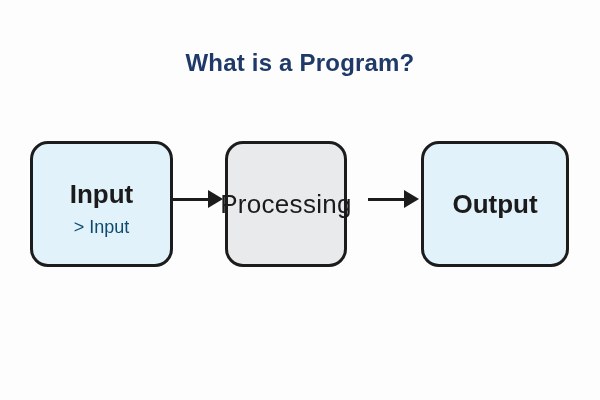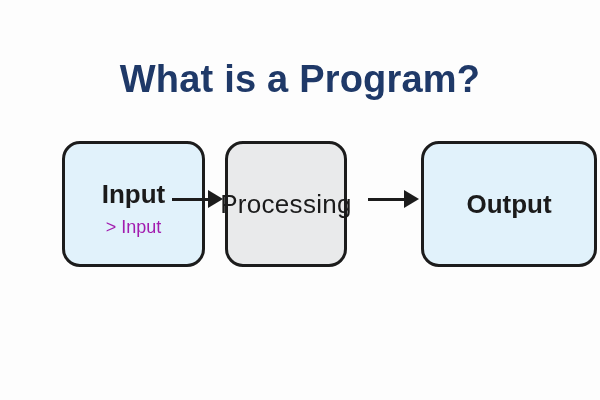--- a/index.html
+++ b/index.html
@@ -12,57 +12,57 @@
   .stage {
     position: relative;
     width: 600px; height: 400px;
     background: #fdfdfd;
   }
   .title {
     position: absolute;
     top: 33px; left: 0;
     width: 600px;
     text-align: center;
-    font-size: 38px;
+    font-size: 24px;
     font-weight: 700;
     letter-spacing: 0.2px;
     color: #1f3968;
   }
   .node {
     position: absolute;
     top: 141px;
     height: 126px;
     box-sizing: border-box;
     border: 3px solid #1c1c1c;
     border-radius: 18px;
     display: flex;
     flex-direction: column;
     align-items: center;
     justify-content: center;
     color: #1b1b1b;
   }
   .node.blue { background: #e1f2fb; }
   .node.gray { background: #e9eaeb; }
-  .node-input      { left: 30px;  width: 143px; padding-top: 10px; margin-left: 32px; }
+  .node-input      { left: 30px;  width: 143px; padding-top: 10px; }
   .node-processing { left: 225px; width: 122px; }
-  .node-output     { left: 421px; width: 176px; }
+  .node-output     { left: 421px; width: 148px; }
   .node-label {
     font-size: 26px;
     line-height: 32px;
     white-space: nowrap;
   }
   .w-bold   { font-weight: 700; }
   .w-semi   { font-weight: 600; }
   .w-reg    { font-weight: 400; letter-spacing: 0.3px; }
   .node-sublabel {
     font-size: 18px;
     line-height: 26px;
     font-weight: 400;
     margin-top: 4px;
-    color: #a21caf;
+    color: #0c4a6e;
     white-space: nowrap;
   }
   .arrow {
     position: absolute;
     top: 0; left: 0;
     height: 18px;
     display: flex;
     align-items: center;
   }
   .arrow-1 { left: 172px; top: 190px; width: 51px; }

